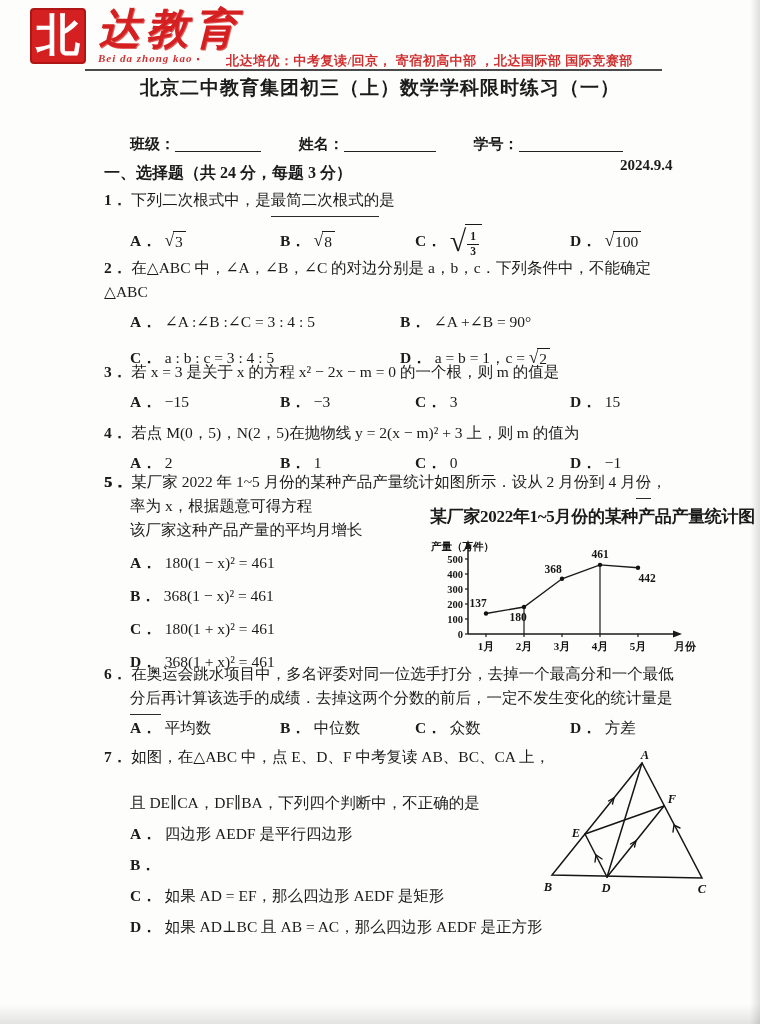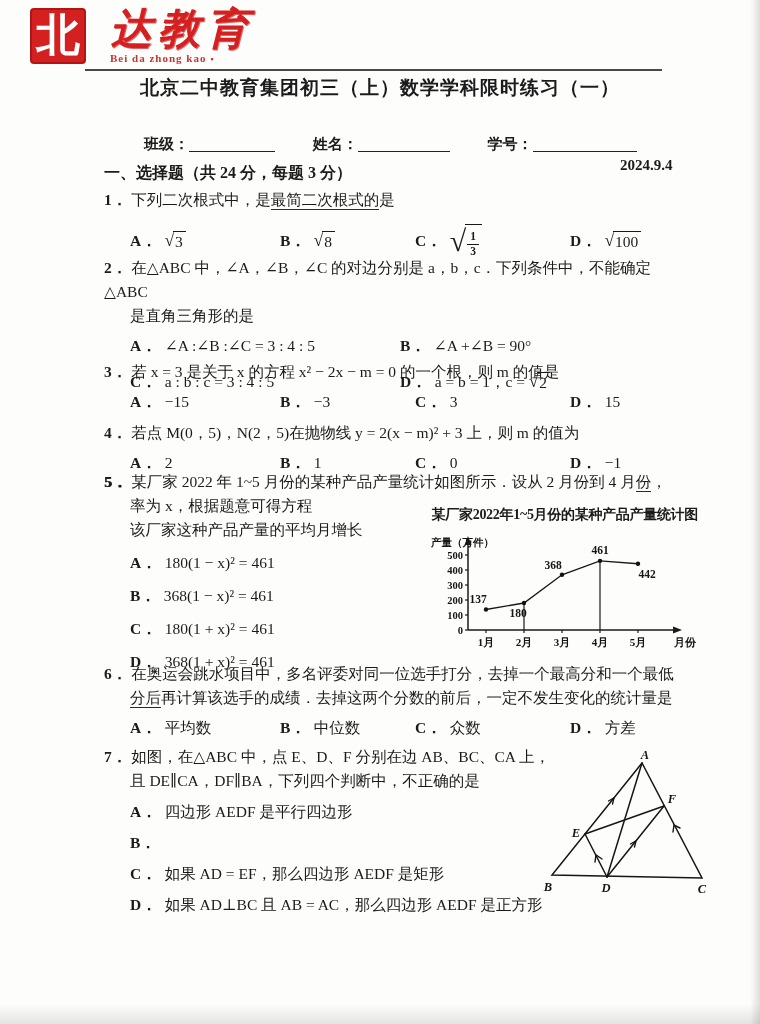--- a/index.html
+++ b/index.html
@@ -8,61 +8,61 @@
   .page { position:absolute; inset:0; background:#fdfdfc; }
 
   
   .edge-right { position:absolute; top:0; right:0; width:10px; height:100%; background:linear-gradient(to right, rgba(0,0,0,0), rgba(0,0,0,0.12)); }
   .edge-bottom { position:absolute; left:0; bottom:0; width:100%; height:20px; background:linear-gradient(to bottom, rgba(0,0,0,0), rgba(0,0,0,0.10)); }
 
   
   .logo { position:absolute; left:30px; top:8px; display:flex; align-items:flex-start; }
   .seal { width:56px; height:56px; background:#d42020; color:#fff; border:2px solid #b01616; border-radius:4px;
           font-size:44px; font-weight:bold; display:flex; align-items:center; justify-content:center; line-height:1; }
-  .logo-right { margin-left:24px; }
+  .logo-right { margin-left:12px; }
   .logo-script { color:#d42020; font-size:42px; font-weight:bold; line-height:1.0; letter-spacing:6px; font-style:italic; text-shadow:1px 1px 0 #e06060; }
-  .logo-sub { color:#c33; font-size:11px; font-weight:bold; margin-top:2px; letter-spacing:1px; }
+  .logo-sub { color:#c33; font-size:11px; font-weight:bold; margin-top:2px; letter-spacing:1px;font-style:italic; }
   .logo-sub .sq { font-size:9px; }
   .slogan { position:absolute; left:226px; top:52px; color:#cf3030; font-size:13px; font-weight:bold; letter-spacing:0.5px; white-space:nowrap; }
   .divider { position:absolute; left:85px; top:69px; width:577px; height:2.4px; background:#4a4a4a; }
 
   .title { position:absolute; left:0; top:75px; width:100%; text-align:center; font-size:19px; font-weight:bold; letter-spacing:1px; }
   .date { position:absolute; left:620px; top:109px; font-size:15px; font-weight:bold;margin-top:48px; }
 
-  .fields { position:absolute; left:144px; top:135px; width:540px; font-size:15px; font-weight:bold; }
+  .fields { position:absolute; left:130px; top:135px; width:540px; font-size:15px; font-weight:bold; }
   .fields .f { margin-right:34px; white-space:nowrap; }
   .blank { display:inline-block; border-bottom:1.7px solid #222; height:15px; vertical-align:-3px; }
   .b82 { width:86px; } .b90 { width:92px; } .b100 { width:104px; }
 
   .section-head { position:absolute; left:104px; top:163px; font-size:16px; font-weight:bold; }
 
   .q { position:absolute; left:104px; width:570px; font-size:15.5px; line-height:1.55; }
   .q .stem { text-indent:0; }
   .qnum { font-weight:bold; margin-right:4px; }
   .indent { padding-left:26px; }
-  .uline { border-bottom:1.8px solid #2a2a2a; padding-bottom:1px; }
+  .uline { border-bottom:1.8px solid #2a2a2a; padding-bottom:8px; }
   .oprow { display:flex; align-items:center; margin-top:6px; }
   .oplabel { font-weight:bold; margin-right:8px; }
   .opt { display:flex; align-items:center; }
   .w150 { width:150px; } .w130 { width:135px; } .w155 { width:155px; }
   .w270 { width:270px; }
   .stackopt { margin-top:7px; display:flex; align-items:center; }
 
   
   .sqrt { display:inline-flex; align-items:flex-start; }
   .sq-sign { font-size:17px; line-height:1; position:relative; top:1px; }
   .sq-rad { border-top:1.5px solid #181818; padding:0 3px 0 2px; margin-left:-1px; line-height:1.25; }
   .sqrt-tall .sq-sign { font-size:30px; top:2px; }
   .frac { display:inline-flex; flex-direction:column; align-items:center; font-size:11.5px; line-height:1.15; font-weight:bold; }
   .frac .den { border-top:1.2px solid #181818; padding:0 3px; }
 
   
   .q5-left { width:322px; }
   .chart-box { position:absolute; left:326px; top:34px; width:268px; }
-  .chart-title { font-size:14px; font-weight:bold; text-align:right; white-space:nowrap; letter-spacing:-0.3px; }
+  .chart-title { font-size:17px; font-weight:bold; text-align:right; white-space:nowrap; letter-spacing:-0.3px; }
   .q5 .stackopt { margin-top:9px; }
 
   
   .q7-stems { width:470px; }
   .fig-box { position:absolute; left:438px; top:4px; width:178px; }
 
   .footer { position:absolute; left:180px; top:941px; font-size:13.5px; color:#c84040; letter-spacing:1px; }
   .footer b { color:#c22; }
 
   svg text { font-family:"Liberation Serif","DejaVu Serif",serif; fill:#151515; }
@@ -78,20 +78,21 @@
   <div class="logo">
     <div class="seal">北</div>
     <div class="logo-right">
       <div class="logo-script">达教育</div>
       <div class="logo-sub">
         <span>Bei da zhong kao</span>
         <span class="sq">▪</span>
       </div>
     </div>
   </div>
+  <div class="slogan">北达培优：中考复读/回京，  寄宿初高中部 ，北达国际部  国际竞赛部</div>
   <div class="divider"></div>
 
   <div class="title">北京二中教育集团初三（上）数学学科限时练习（一）</div>
   <div class="date">2024.9.4</div>
 
   <div class="fields">
     <span class="f"><span>班级：</span><span class="blank b82"></span></span>
     <span class="f"><span>姓名：</span><span class="blank b90"></span></span>
     <span class="f"><span>学号：</span><span class="blank b100"></span></span>
   </div>
@@ -133,21 +134,20 @@
             <span class="sq-sign">√</span>
             <span class="sq-rad">100</span>
           </span>
       </span>
     </div>
   </div>
 
   <div class="q" style="top:256px;">
     <div class="stem">
       <span class="qnum">2．</span><span>在△ABC 中，∠A，∠B，∠C 的对边分别是 a，b，c．下列条件中，不能确定△ABC</span><br>
-      <span class="indent" style="display:inline-block;">是直角三角形的是</span>
     </div>
     <div class="oprow indent">
       <span class="opt w270">
           <span class="oplabel">A．</span>
           <span>∠A :∠B :∠C = 3 : 4 : 5</span>
         </span>
       <span class="opt">
           <span class="oplabel">B．</span>
           <span>∠A +∠B = 90°</span>
         </span>
@@ -304,22 +304,22 @@
         </span>
       <span class="opt">
           <span class="oplabel">D．</span>
           <span>方差</span>
         </span>
     </div>
   </div>
 
   <div class="q" style="top:745px; height:160px;">
     <div class="q7-stems">
-      <span class="qnum">7．</span><span>如图，在△ABC 中，点 E、D、F 分别在边 AB、BC、CA 上，</span><br>
-      <span class="indent" style="display:inline-block;">且 DE∥CA，DF∥BA，下列四个判断中，不正确的是</span>
+      <span class="qnum">7．</span><span>如图，在△ABC 中，点 E、D、F 中考复读 AB、BC、CA 上，</span><br>
+      <span class="indent" style="display:inline-block;margin-top:22px;">且 DE∥CA，DF∥BA，下列四个判断中，不正确的是</span>
     </div>
     <div class="indent" style="width:480px;">
       <div class="stackopt">
           <span class="oplabel">A．</span>
           <span>四边形 AEDF 是平行四边形</span>
         </div>
       <div class="stackopt">
           <span class="oplabel">B．</span>
         </div>
       <div class="stackopt">

